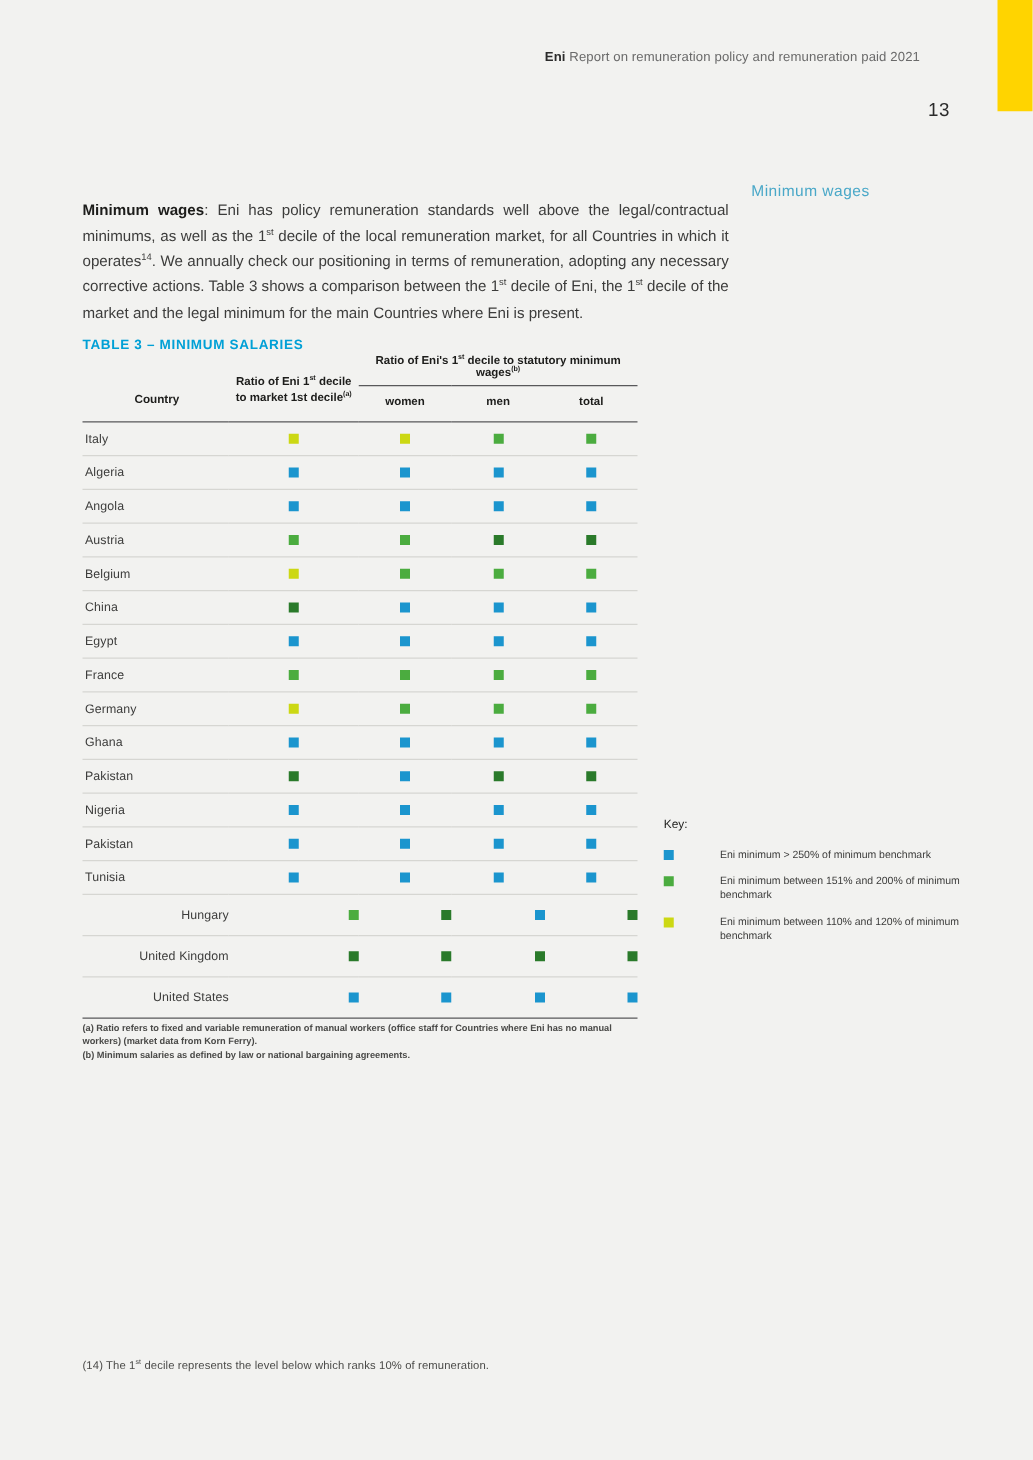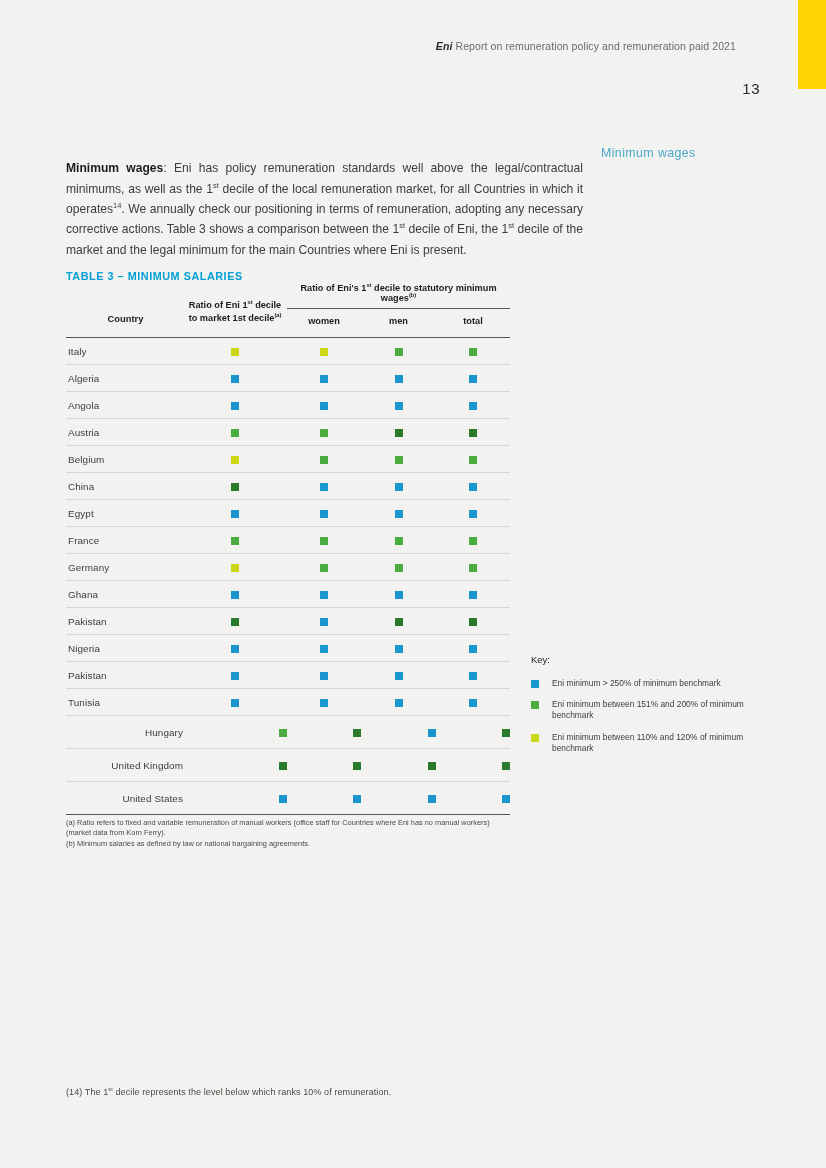--- a/index.html
+++ b/index.html
@@ -32,21 +32,20 @@
     top: 40px;
     right: 90px;
     font-size: 10.5px;
     color: #6a6a6a;
     letter-spacing: .1px;
     white-space: nowrap;
   }
   .running-header .brand {
     font-weight: bold;
     color: #2b2b2b;
-    font-style: italic;
   }
   .page-number {
     position: absolute;
     top: 80px;
     right: 66px;
     font-size: 15px;
     color: #2b2b2b;
     letter-spacing: .5px;
   }
 
@@ -176,39 +175,41 @@
 
   .table-foot-rule {
     border-top: 1.3px solid #58585a;
     margin-top: 0;
   }
   .table-notes {
     font-size: 7.4px;
     line-height: 10.3px;
     color: #4a4a48;
     padding-top: 3px;
+    font-weight: bold;
   }
 
   
   .key {
     position: absolute;
     left: 531px;
     top: 654px;
     width: 240px;
   }
   .key-title {
     font-size: 9.5px;
     font-weight: normal;
     color: #1d1d1b;
     margin-bottom: 13px;
   }
   .key-row {
     display: flex;
     align-items: flex-start;
     margin-bottom: 10px;
+    gap: 24px;
   }
   .key-swatch {
     width: 8px;
     height: 8px;
     flex: 0 0 8px;
     margin-top: 2px;
     margin-right: 13px;
   }
   .key-label {
     font-size: 8.4px;

